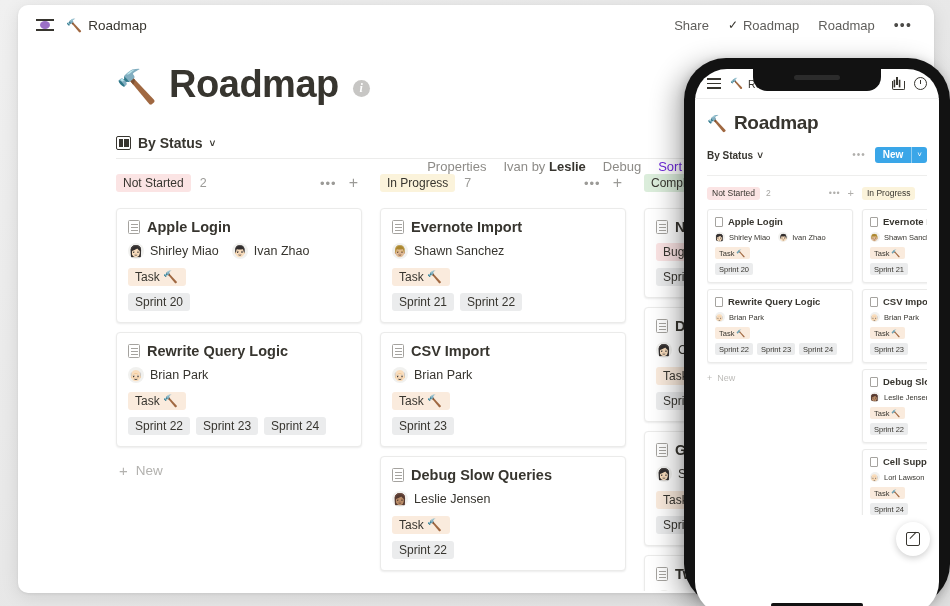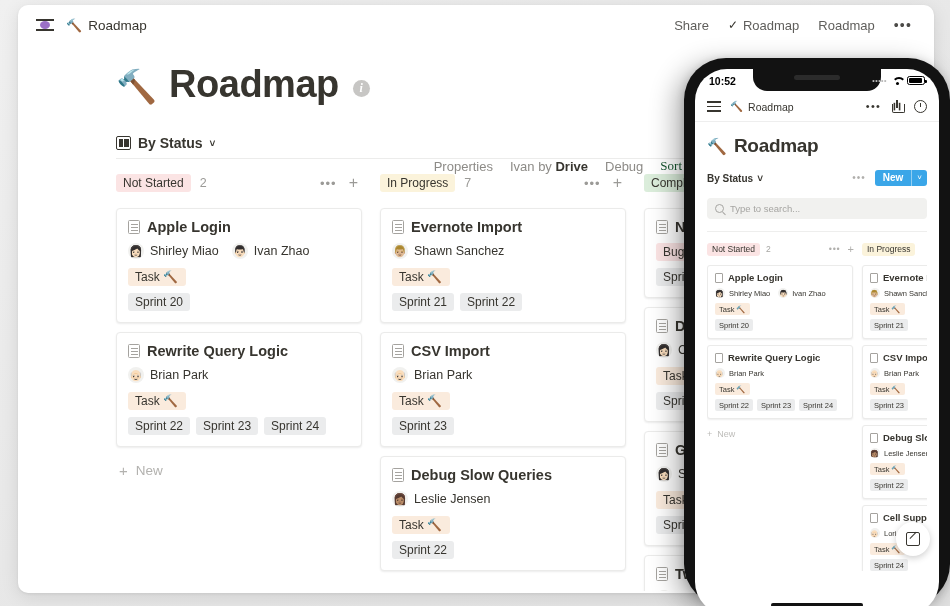--- a/index.html
+++ b/index.html
@@ -104,21 +104,21 @@
   .board-glyph i { flex: 1; background: #37352f; display: block; }
   .caret { font-size: 10px; color: #37352f; }
   .viewtools {
     margin-left: auto;
     margin-right: 222px;
     display: flex; align-items: center; gap: 17px;
     font-size: 13px; color: #8d8b87; margin-top: 46px;
   }
   .viewtools .t { cursor: pointer; white-space: nowrap; }
   .viewtools .t b { color: #37352f; font-weight: bold; }
-  .viewtools .t.active { color: #14532d; font-family: Liberation Serif, serif; }
+  .viewtools .t.active { color: #6d28d9; }
   .searchglyph {
     width: 13px; height: 13px; border: 1.6px solid #8d8b87; border-radius: 50%;
     position: relative;
   }
   .searchglyph:after {
     content: ''; position: absolute; right: -4px; bottom: -3px;
     width: 6px; height: 1.6px; background: #8d8b87;
     transform: rotate(45deg);
   }
   .vb-divider {
@@ -412,21 +412,21 @@
       <div class="viewname">
         <span class="board-glyph">
             <i></i>
             <i></i>
           </span>
         <span>By Status</span>
         <span class="caret">˅</span>
       </div>
       <div class="viewtools">
         <span class="t">Properties</span>
-        <span class="t"><span>Ivan by </span><b>Drive</b></span>
+        <span class="t"><span>Ivan by </span><b>Leslie</b></span>
         <span class="t">Debug</span>
         <span class="t active">Sort</span>
         <span class="searchglyph"></span>
       </div>
     </div>
     <div class="vb-divider"></div>
 
     <div class="board">
 
       <div class="col">
@@ -656,30 +656,20 @@
 
     </div>
   </div>
 </div>
 
 <div class="phone">
   <div class="phone-screen">
     <div class="notch"></div>
     <div class="speaker"></div>
 
-    <div class="status-bar">
-      <span>10:52</span>
-      <span class="sb-right">
-        <span class="dots-sig">•••••</span>
-        <span class="wifi-g"></span>
-        <span class="batt">
-            <i></i>
-          </span>
-      </span>
-    </div>
 
     <div class="ph-nav">
       <span class="burger">
           <i></i>
           <i></i>
           <i></i>
         </span>
       <span class="ph-bc">
         <span>🔨</span>
         <span>Roadmap</span>
@@ -705,24 +695,20 @@
         <span class="ph-vb-right">
           <span class="d3">•••</span>
           <span class="new-btn">
             <span class="lbl">New</span>
             <span class="sep"></span>
             <span class="cv">˅</span>
           </span>
         </span>
       </div>
 
-      <div class="ph-search">
-        <span class="sg"></span>
-        <span>Type to search...</span>
-      </div>
 
       <div class="ph-divider"></div>
 
       <div class="ph-scroll-clip">
         <div class="ph-board">
 
           <div class="ph-col">
             <div class="ph-col-head">
               <span class="ph-pill" style="background:#fbe4e4">Not Started</span>
               <span class="ph-count">2</span>

